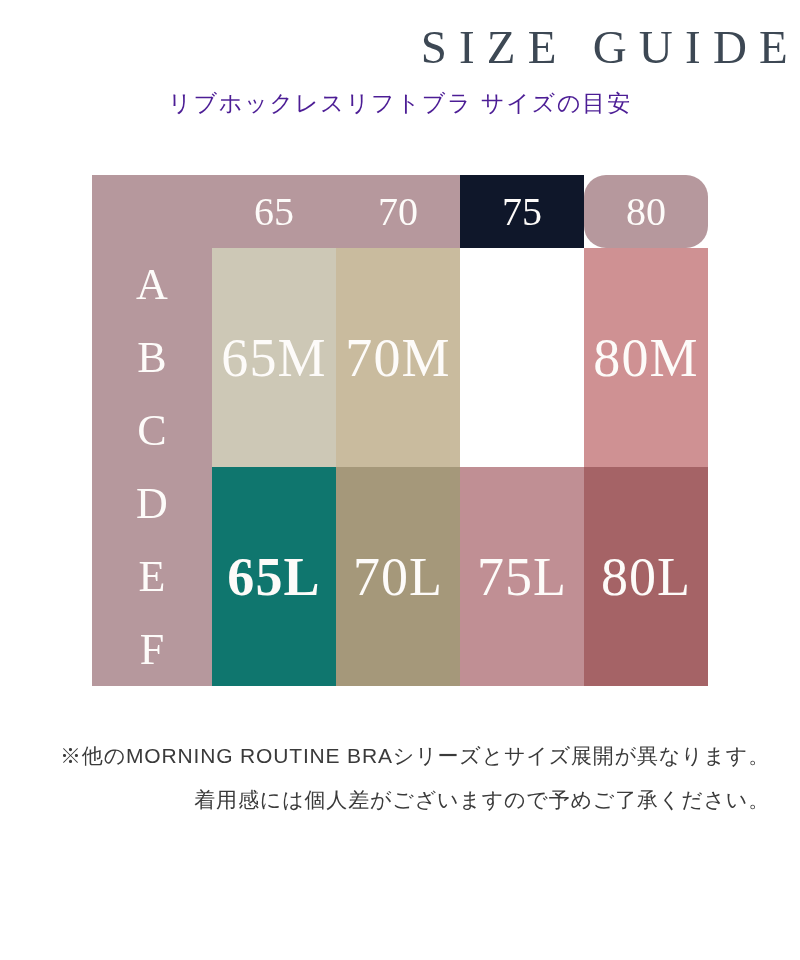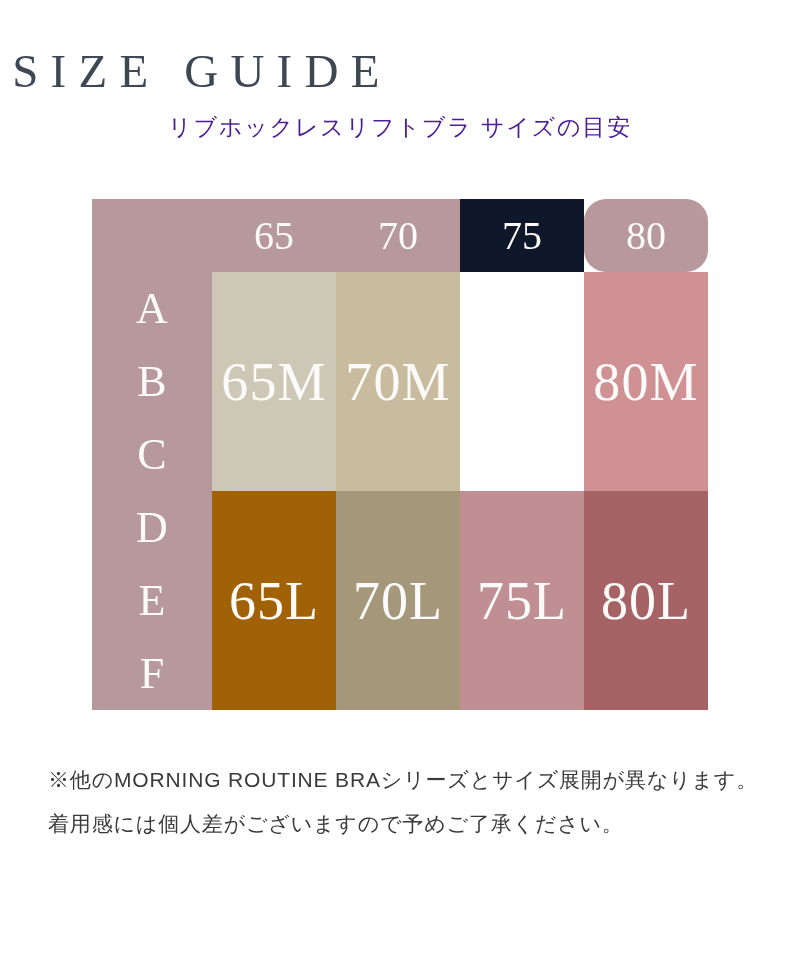--- a/index.html
+++ b/index.html
@@ -6,22 +6,22 @@
   body{
     width:800px;height:960px;
     background:#ffffff;
     font-family:"Liberation Sans", sans-serif;
     -webkit-font-smoothing:antialiased;
   }
   .page{width:800px;height:960px;overflow:hidden;}
 
   .title{
     margin:0;
-    padding-top:44px;
-    text-align:left;
+    padding-top:20px;
+    text-align:right;
     font-family:"Liberation Serif", serif;
     font-weight:400;
     font-size:47px;
     letter-spacing:0.26em;
     text-indent:0.26em;
     color:#3d4854;
   }
   .subtitle{
     margin:14px 0 0 0;
     text-align:center;
@@ -68,21 +68,21 @@
   .l2{grid-row:5 / span 3;grid-column:3;}
   .l3{grid-row:5 / span 3;grid-column:4;}
   .l4{grid-row:5 / span 3;grid-column:5;}
 
   .notes{
     margin:56px 30px 0 48px;
     color:#3a3a3a;
     font-size:21px;
     letter-spacing:0.04em;
   }
-  .notes p{margin:0;}
+  .notes p{margin:0;text-align:right;}
   .note-1{margin-bottom:14px !important;}
   .note-2, .note-3{line-height:1.55;}
 </style>
 </head>
 <body>
 
 <div class="page">
 
   <h1 class="title">SIZE GUIDE</h1>
   <p class="subtitle">リブホックレスリフトブラ サイズの目安</p>
@@ -99,21 +99,21 @@
     <div class="cell row-head rh2" style="background: rgb(182, 152, 157);">B</div>
     <div class="cell row-head rh3" style="background: rgb(182, 152, 157);">C</div>
     <div class="cell row-head rh4" style="background: rgb(182, 152, 157);">D</div>
     <div class="cell row-head rh5" style="background: rgb(182, 152, 157);">E</div>
     <div class="cell row-head rh6" style="background: rgb(182, 152, 157);">F</div>
 
     <div class="cell size-cell m1" style="background: rgb(205, 200, 182);">65M</div>
     <div class="cell size-cell m2" style="background: rgb(201, 187, 158);">70M</div>
     <div class="cell size-cell m4" style="background: rgb(207, 145, 147);">80M</div>
 
-    <div class="cell size-cell l1" style="background: #a16207;">65L</div>
+    <div class="cell size-cell l1" style="background: #0f766e; font-weight: bold;">65L</div>
     <div class="cell size-cell l2" style="background: rgb(165, 152, 122);">70L</div>
     <div class="cell size-cell l3" style="background: rgb(192, 143, 148);">75L</div>
     <div class="cell size-cell l4" style="background: rgb(165, 99, 102);">80L</div>
   </div>
 
   <div class="notes">
     <p class="note-1">※他のMORNING ROUTINE BRAシリーズとサイズ展開が異なります。</p>
     <p class="note-3">着用感には個人差がございますので予めご了承ください。</p>
   </div>
 

